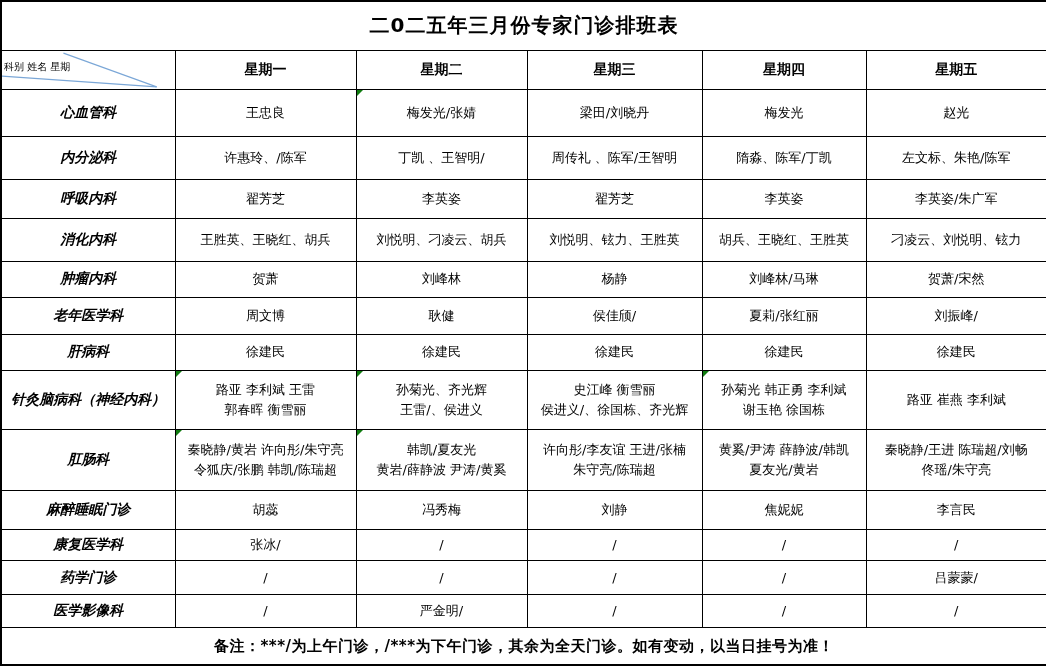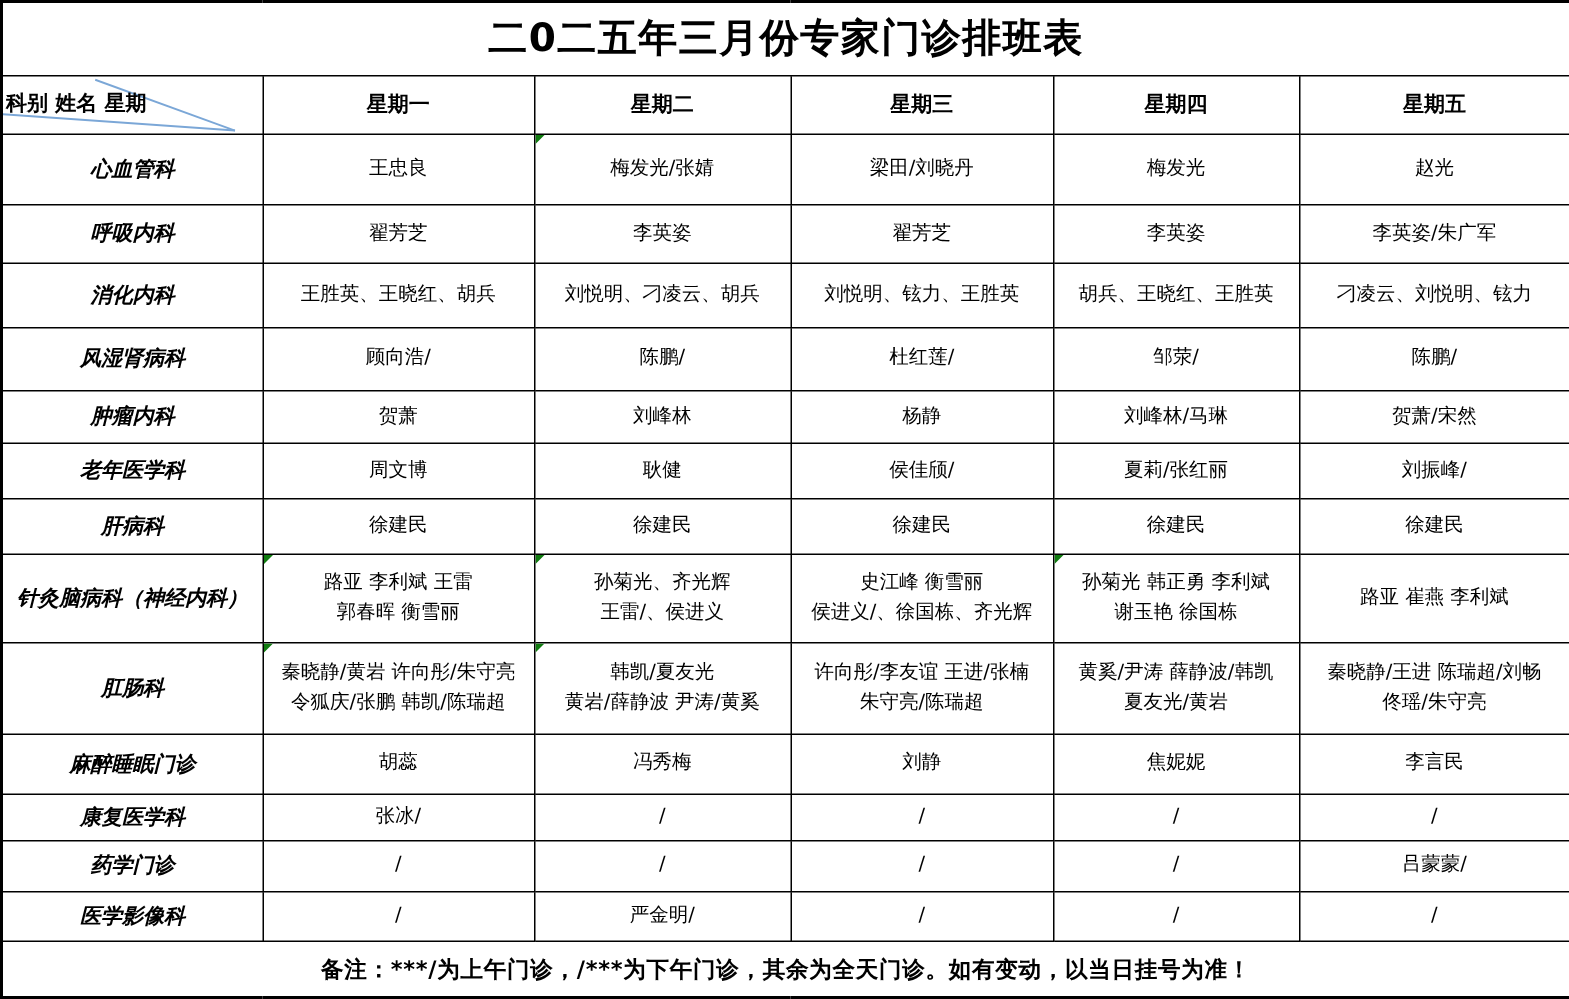--- a/index.html
+++ b/index.html
@@ -1,28 +1,28 @@
 <!DOCTYPE html>
 <html><head>
 <meta charset="utf-8">
 <style>
   html,body{margin:0;padding:0;background:#fff;}
   body{font-family:"DejaVu Sans","Liberation Sans",sans-serif;color:#000;}
   .wrap{width:1046px;height:666px;background:#fff;box-sizing:border-box;}
   table{border-collapse:collapse;table-layout:fixed;width:1046px;height:666px;background:#fff;}
   td{border:1px solid #000;text-align:center;vertical-align:middle;padding:0 2px;box-sizing:border-box;overflow:hidden;}
   table{border:2px solid #000;}
-  .title-row td{border-bottom:1px solid #000;font-size:26px;font-weight:bold;letter-spacing:1px;}
+  .title-row td{border-bottom:1px solid #000;font-size:20px;font-weight:bold;letter-spacing:1px;}
   .head-row td{font-size:14px;font-weight:bold;}
   td.dept{font-size:14px;font-weight:bold;font-style:italic;}
   td.c{font-size:13px;}
   td.c .txt{white-space:pre-line;line-height:1.55;display:inline-block;}
   td.corner{position:relative;padding:0;}
   .corner svg{position:absolute;left:0;top:0;width:100%;height:100%;}
-  .corner-label{position:absolute;left:2px;top:9px;font-size:14px;font-weight:bold;white-space:nowrap;}
+  .corner-label{position:absolute;left:2px;top:9px;font-size:10px;font-weight:normal;white-space:nowrap;}
   .note-row td{font-size:15px;font-weight:bold;letter-spacing:0.5px;}
   td.c{position:relative;}
   .gt{position:absolute;left:0;top:0;width:0;height:0;border-top:6px solid #107c10;border-right:6px solid transparent;}
 </style>
 </head>
 <body>
 
 <div class="wrap">
 <table>
   <colgroup>
@@ -56,47 +56,47 @@
 
   <tr style="height:42px">
     <td class="dept">心血管科</td>
     <td class="c"><span class="txt">王忠良</span></td>
     <td class="c"><span class="txt">梅发光/张婧</span><span class="gt" style="border-top-color: rgb(16, 124, 16);"></span></td>
     <td class="c"><span class="txt">梁田/刘晓丹</span></td>
     <td class="c"><span class="txt">梅发光</span></td>
     <td class="c"><span class="txt">赵光</span></td>
   </tr>
 
+  <tr style="height:39px">
+    <td class="dept">内分泌科</td>
+    <td class="c"><span class="txt">许惠玲、/陈军</span></td>
+    <td class="c"><span class="txt">丁凯 、王智明/</span></td>
+    <td class="c"><span class="txt">周传礼 、陈军/王智明</span></td>
+    <td class="c"><span class="txt">隋淼、陈军/丁凯</span></td>
+    <td class="c"><span class="txt">左文标、朱艳/陈军</span></td>
+  </tr>
 
   <tr style="height:35px">
     <td class="dept">呼吸内科</td>
     <td class="c"><span class="txt">翟芳芝</span></td>
     <td class="c"><span class="txt">李英姿</span></td>
     <td class="c"><span class="txt">翟芳芝</span></td>
     <td class="c"><span class="txt">李英姿</span></td>
     <td class="c"><span class="txt">李英姿/朱广军</span></td>
   </tr>
 
   <tr style="height:38px">
     <td class="dept">消化内科</td>
     <td class="c"><span class="txt">王胜英、王晓红、胡兵</span></td>
     <td class="c"><span class="txt">刘悦明、刁凌云、胡兵</span></td>
     <td class="c"><span class="txt">刘悦明、铉力、王胜英</span></td>
     <td class="c"><span class="txt">胡兵、王晓红、王胜英</span></td>
     <td class="c"><span class="txt">刁凌云、刘悦明、铉力</span></td>
   </tr>
 
-  <tr style="height:37px">
-    <td class="dept">风湿肾病科</td>
-    <td class="c"><span class="txt">顾向浩/</span></td>
-    <td class="c"><span class="txt">陈鹏/</span></td>
-    <td class="c"><span class="txt">杜红莲/</span></td>
-    <td class="c"><span class="txt">邹荥/</span></td>
-    <td class="c"><span class="txt">陈鹏/</span></td>
-  </tr>
 
   <tr style="height:32px">
     <td class="dept">肿瘤内科</td>
     <td class="c"><span class="txt">贺萧</span></td>
     <td class="c"><span class="txt">刘峰林</span></td>
     <td class="c"><span class="txt">杨静</span></td>
     <td class="c"><span class="txt">刘峰林/马琳</span></td>
     <td class="c"><span class="txt">贺萧/宋然</span></td>
   </tr>
 

